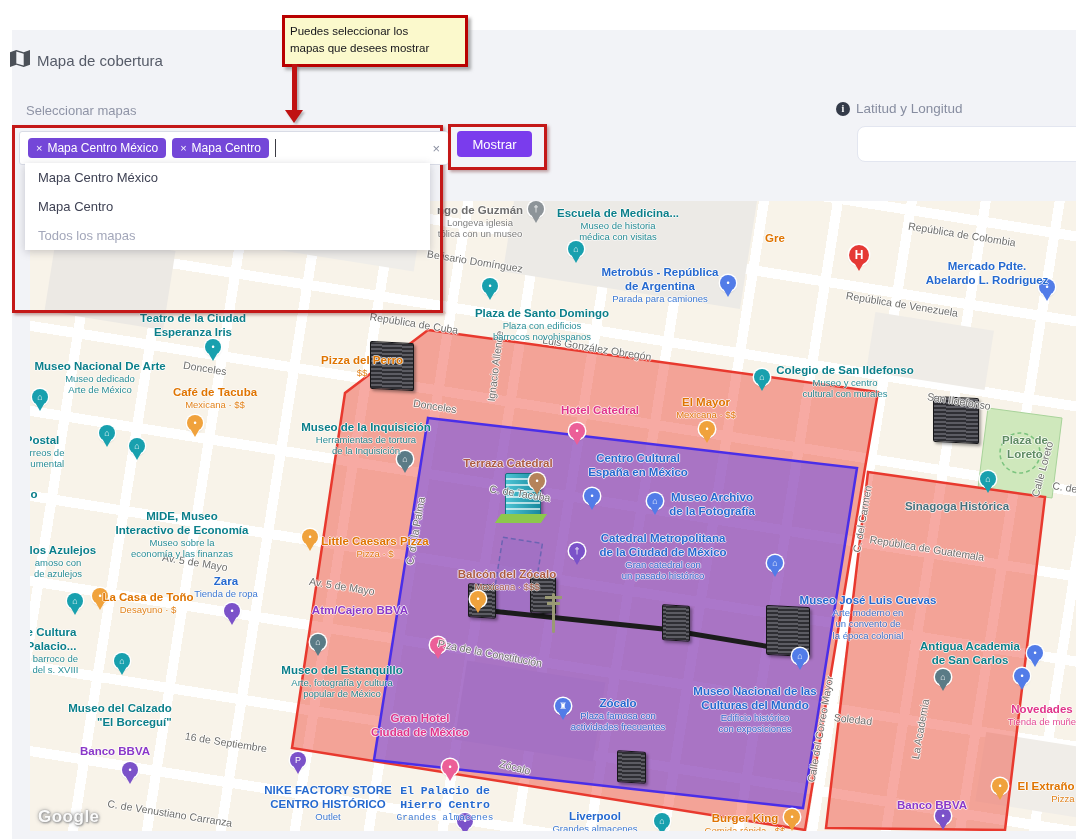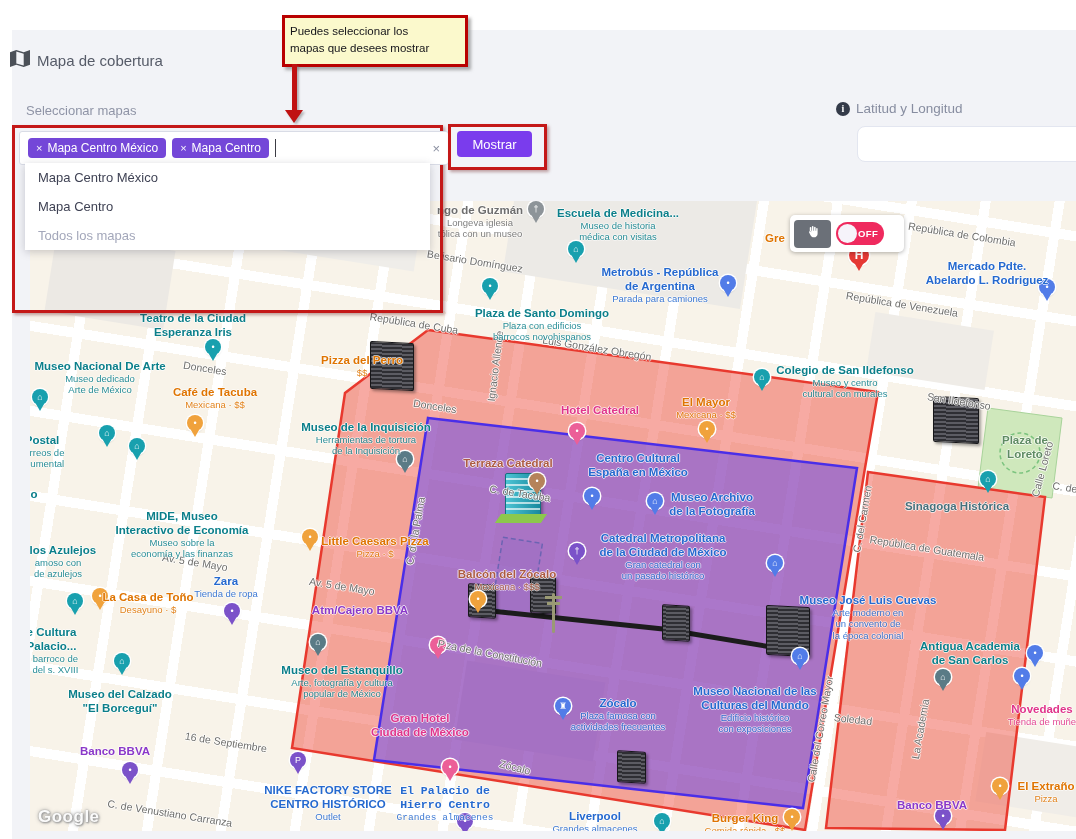--- a/index.html
+++ b/index.html
@@ -237,21 +237,21 @@
           <div class="poi-sub">economía y las finanzas</div>
         </div>
         <div class="poi c-teal" style="left: -6px; top: 286px; transform: translateX(-50%);">
           <div class="poi-main">anco</div>
         </div>
         <div class="poi c-teal" style="left: 336px; top: 219px; transform: translateX(-50%);">
           <div class="poi-main">Museo de la Inquisición</div>
           <div class="poi-sub">Herramientas de tortura</div>
           <div class="poi-sub">de la Inquisición</div>
         </div>
-        <div class="poi c-teal" style="left: 90px; top: 486px; transform: translateX(-50%);">
+        <div class="poi c-teal" style="left: 90px; top: 500px; transform: translateX(-50%); text-align: right;">
           <div class="poi-main">Museo del Calzado</div>
           <div class="poi-main">"El Borceguí"</div>
         </div>
         <div class="poi c-teal" style="left: 312px; top: 462px; transform: translateX(-50%);">
           <div class="poi-main">Museo del Estanquillo</div>
           <div class="poi-sub">Arte, fotografía y cultura</div>
           <div class="poi-sub">popular de México</div>
         </div>
         <div class="poi c-teal" style="left: 28px; top: 342px; transform: translateX(-50%);">
           <div class="poi-main">e los Azulejos</div>
@@ -320,21 +320,21 @@
           <div class="poi-main">Terraza Catedral</div>
         </div>
         <div class="poi c-brown" style="left: 477px; top: 366px; transform: translateX(-50%);">
           <div class="poi-main">Balcón del Zócalo</div>
           <div class="poi-sub">Mexicana · $$$</div>
         </div>
         <div class="poi c-orange" style="left: 715px; top: 610px; transform: translateX(-50%);">
           <div class="poi-main">Burger King</div>
           <div class="poi-sub">Comida rápida · $$</div>
         </div>
-        <div class="poi c-orange" style="left: 1016px; top: 578px; transform: translateX(-50%);">
+        <div class="poi c-orange" style="left: 1016px; top: 578px; transform: translateX(-50%); text-align: right;">
           <div class="poi-main">El Extraño</div>
           <div class="poi-sub">Pizza</div>
         </div>
         <div class="poi c-orange" style="left: 745px; top: 30px; transform: translateX(-50%);">
           <div class="poi-main">Gre</div>
         </div>
         <div class="poi c-blue" style="left: 957px; top: 58px; transform: translateX(-50%);">
           <div class="poi-main">Mercado Pdte.</div>
           <div class="poi-main">Abelardo L. Rodriguez</div>
         </div>
@@ -406,33 +406,20 @@
         </div>
         <div class="poi c-pink" style="left: 570px; top: 202px; transform: translateX(-50%);">
           <div class="poi-main">Hotel Catedral</div>
         </div>
         <div class="poi c-green" style="left: 995px; top: 232px; transform: translateX(-50%);">
           <div class="poi-main">Plaza de</div>
           <div class="poi-main">Loreto</div>
         </div>
       </div>
 
-    <div class="map-ctrl">
-      <div class="hand-btn">
-        <span>
-          <svg width="16" height="16" viewBox="0 0 24 24">
-              <path fill="#fff" d="M7.2 11V5.6a1.15 1.15 0 012.3 0V10h.9V4.3a1.15 1.15 0 012.3 0V10h.9V5.1a1.15 1.15 0 012.3 0V10h.9V7.1a1.05 1.05 0 012.1 0v7.4c0 3.1-2.3 5.5-5.5 5.5-2.8 0-4.1-1.3-5.3-3.6l-1.9-3.5c-.5-.9.2-1.9 1.2-1.9.6 0 1 .3 1.3.8l.5.9V11z"></path>
-            </svg>
-        </span>
-      </div>
-      <div class="toggle">
-        <span class="knob"></span>
-        <span class="lbl">OFF</span>
-      </div>
-    </div>
     <div class="glogo">Google</div>
   </div>
 
   <div id="select-frame" class="red-frame">
     <div class="select-control">
       <span id="tags" style="display: flex; gap: 6px;">
           <span class="tag">
             <span class="x">×</span>
             <span>Mapa Centro México</span>
           </span>

